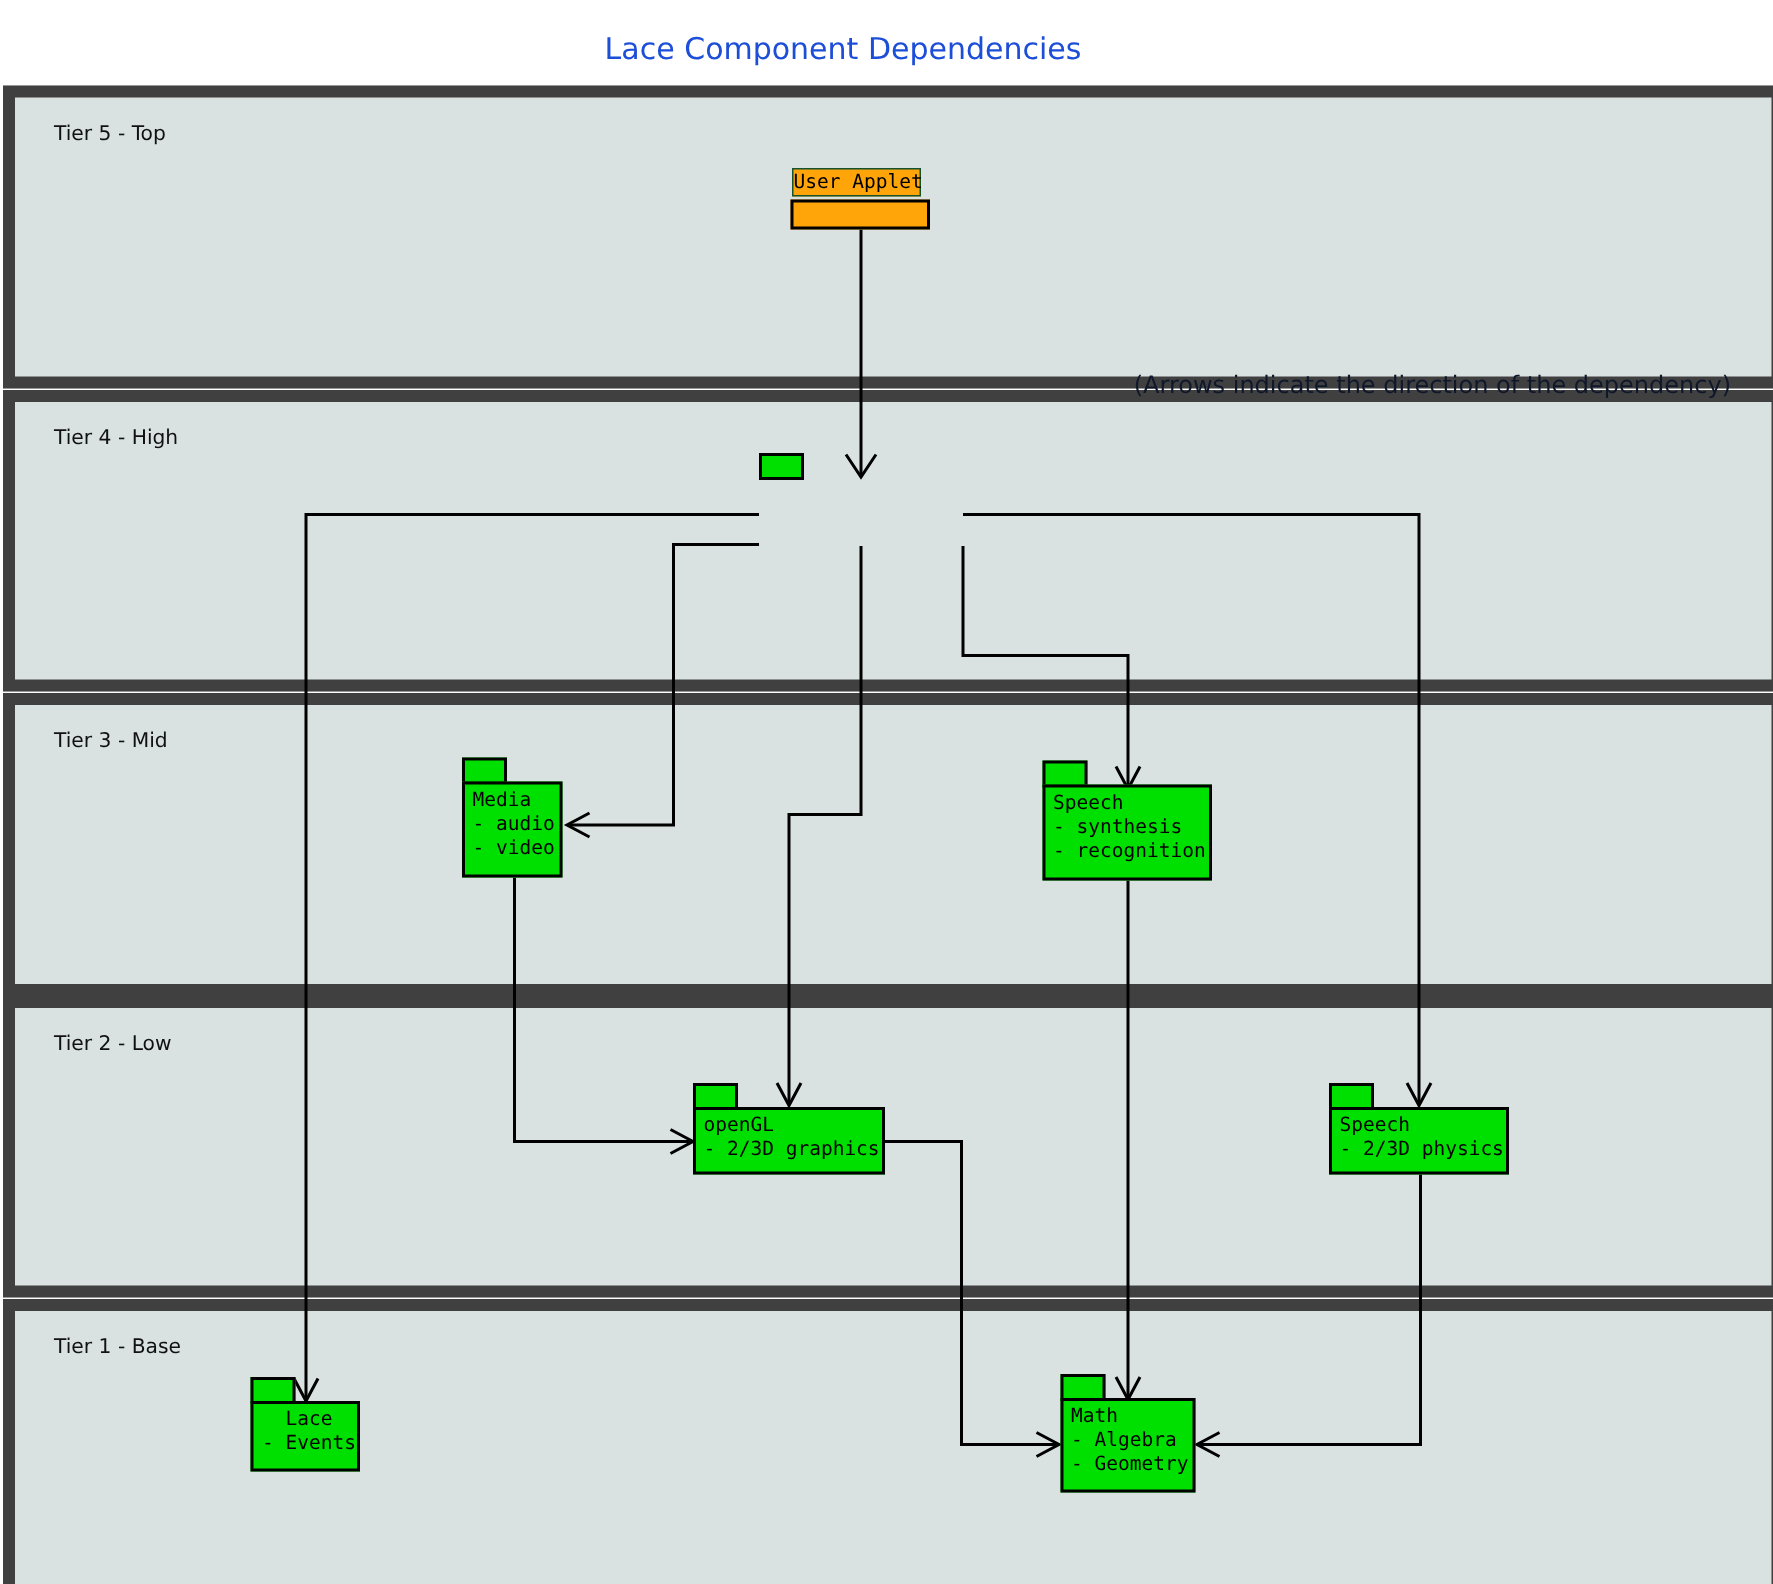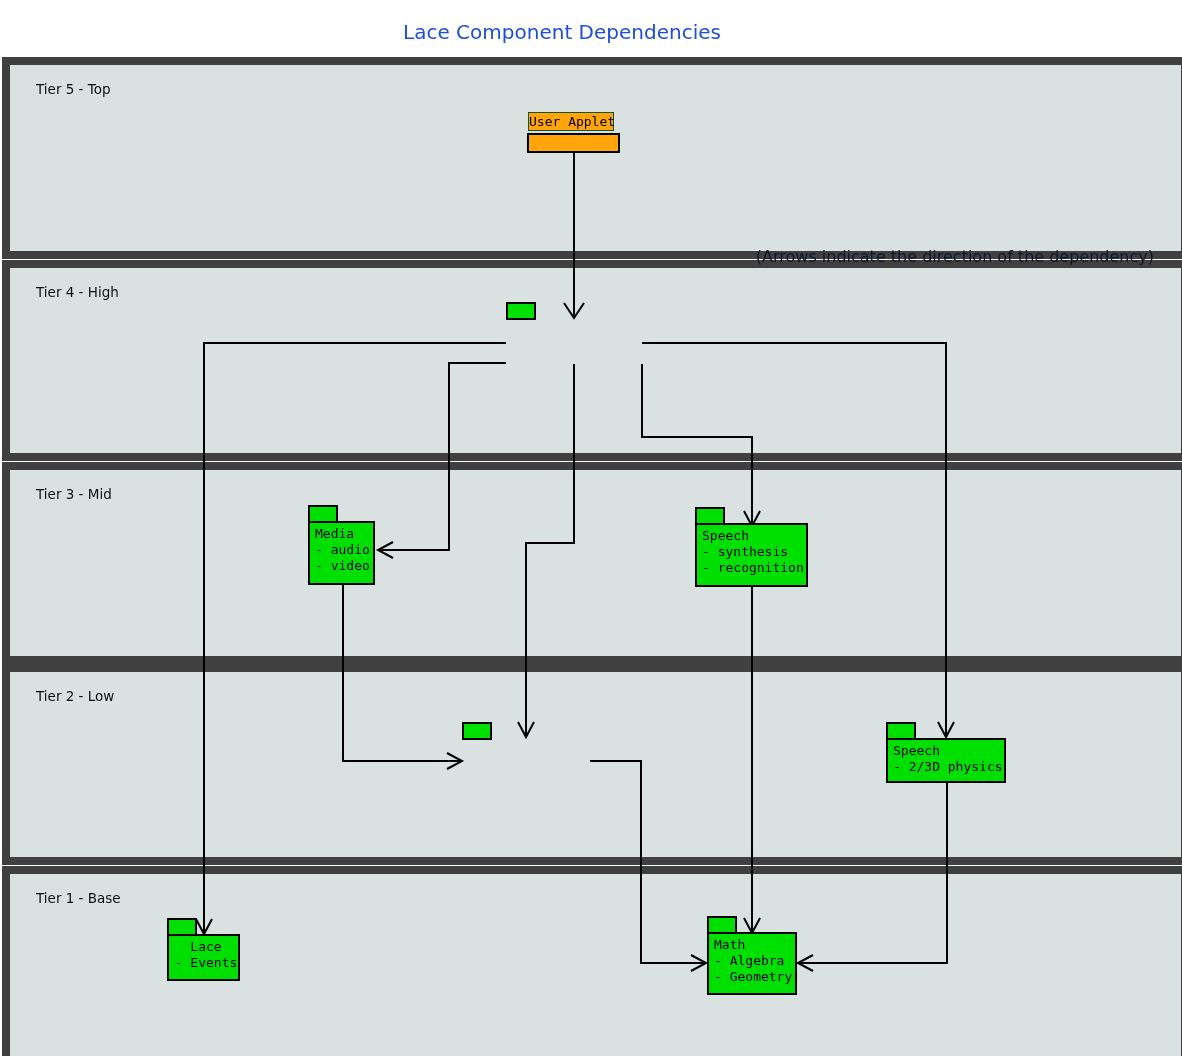--- a/index.html
+++ b/index.html
@@ -146,20 +146,24 @@
     <div class="tab"></div>
     <div class="fbody">
       <div>Speech</div>
       <div>- synthesis</div>
       <div>- recognition</div>
     </div>
   </div>
 
   <div class="folder f-opengl">
     <div class="tab"></div>
+    <div class="fbody">
+      <div>openGL</div>
+      <div>- 2/3D graphics</div>
+    </div>
   </div>
 
   <div class="folder f-impact">
     <div class="tab"></div>
     <div class="fbody">
       <div>Speech</div>
       <div>- 2/3D physics</div>
     </div>
   </div>
 

